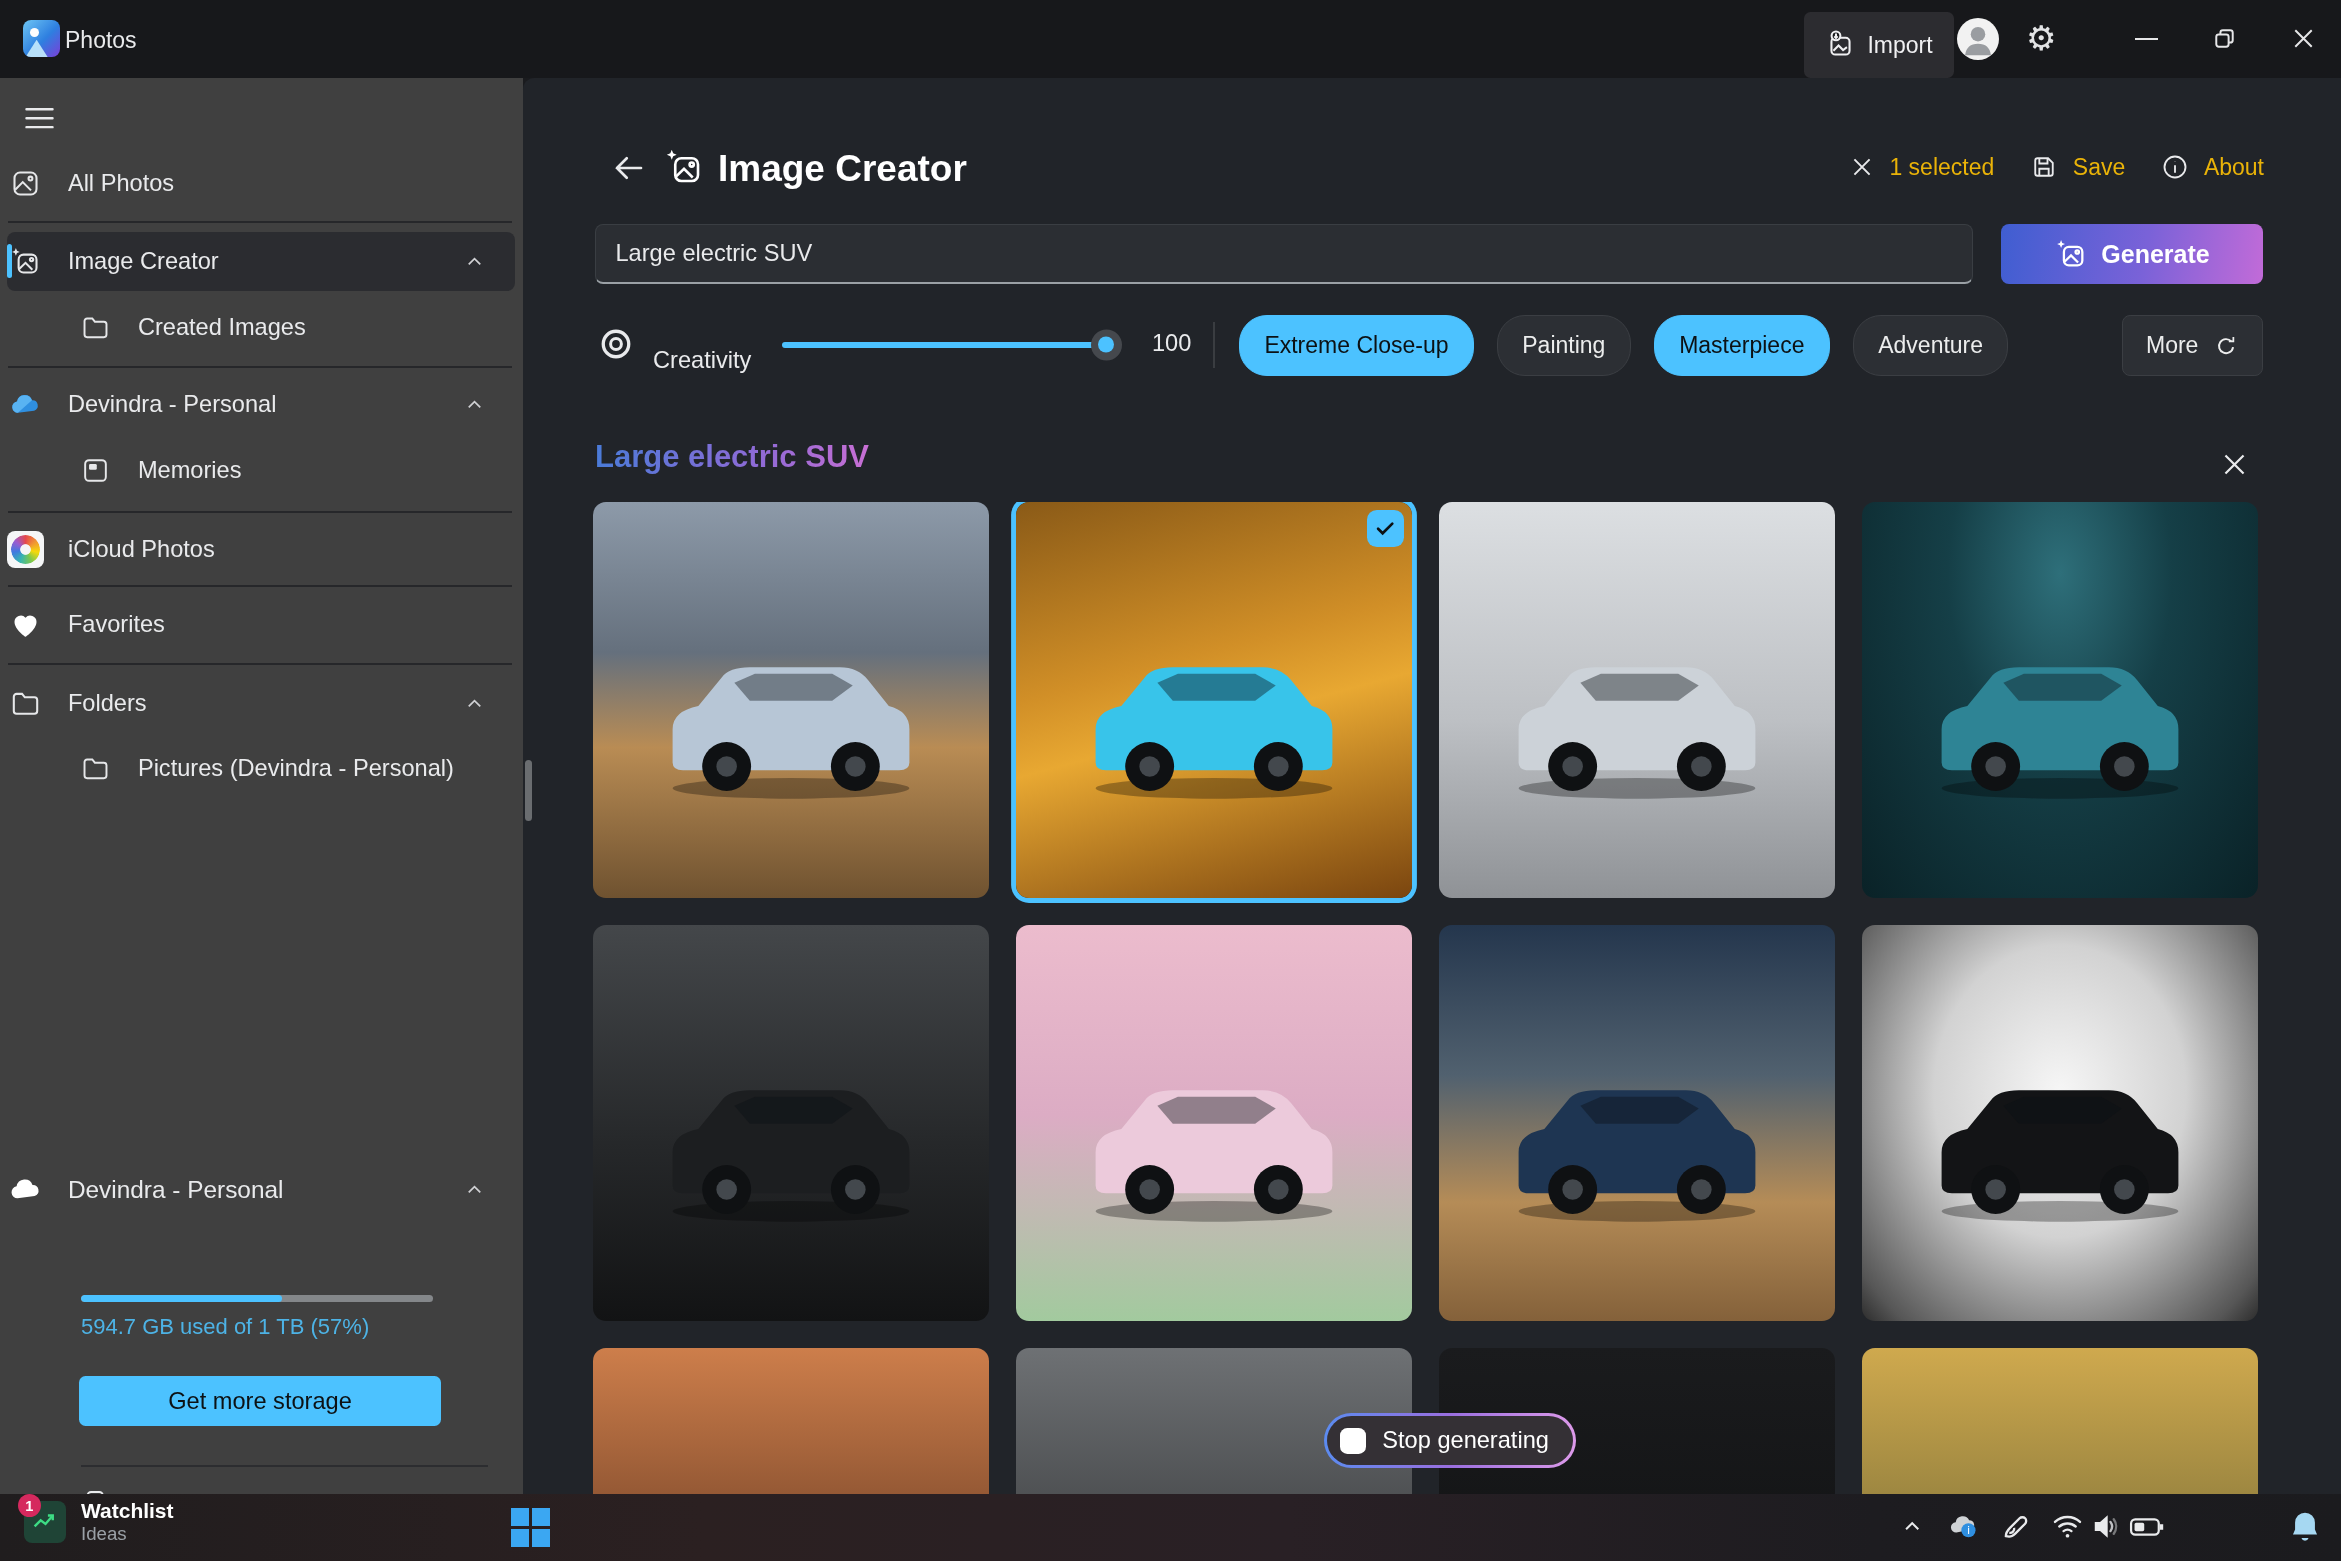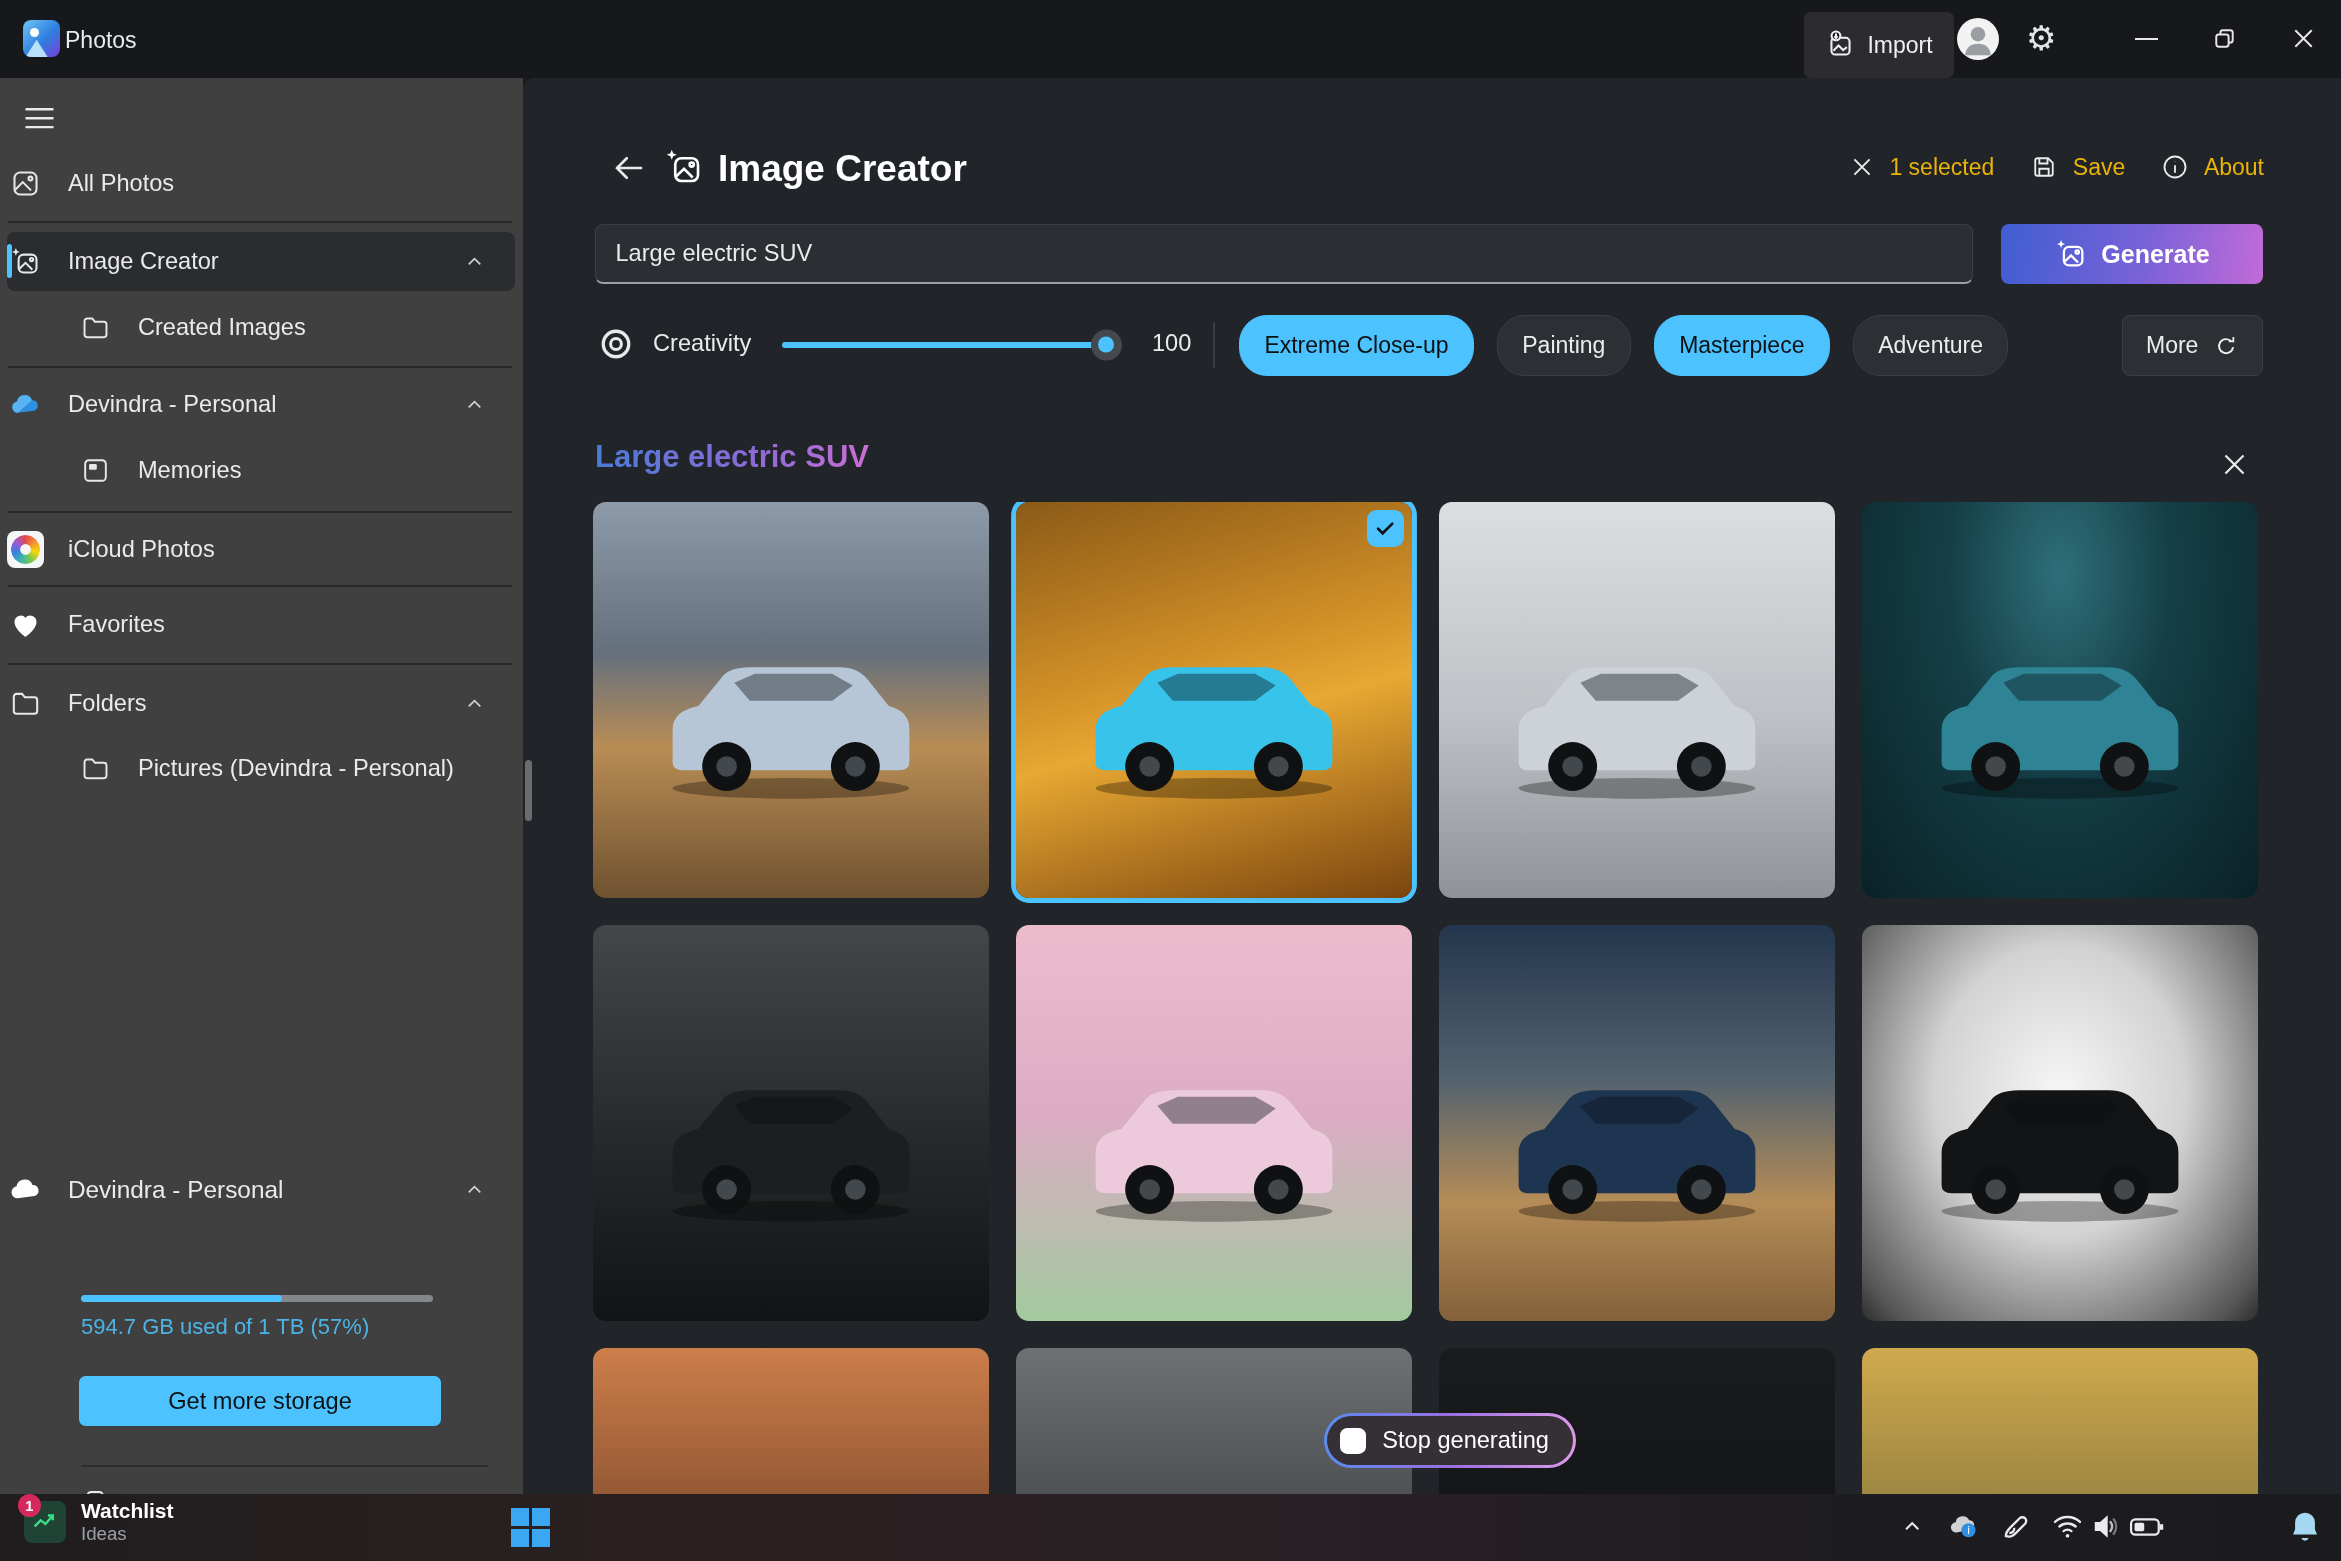--- a/index.html
+++ b/index.html
@@ -344,21 +344,21 @@
       <span>Generate</span>
     </div>
 
     <div class="abs" style="left:0;top:237px;width:1819px;height:59px;">
       <div class="abs" style="left:75px;top:11.4px;">
         <svg width="36" height="36" viewBox="0 0 24 24" fill="none" stroke="#e9eaec">
             <circle cx="12" cy="12" r="8.5" stroke-width="2.2"></circle>
             <circle cx="12" cy="12" r="3.6" stroke-width="2"></circle>
           </svg>
       </div>
-      <div class="abs txt" style="left:130px;top:15px;font-size:23.6px;">Creativity</div>
+      <div class="abs txt" style="left:130px;top:32px;font-size:23.6px;">Creativity</div>
       <div class="abs" style="left:259px;top:27px;">
         <div id="slider-track">
             <div id="slider-thumb"></div>
           </div>
       </div>
       <div class="abs txt" style="left:629px;top:14.6px;font-size:23.6px;">100</div>
       <div class="abs" style="left:690px;top:6.5px;width:1.6px;height:46px;background:#3a3d41;"></div>
 
       <div class="abs" style="left:716px;top:0;display:flex;gap:23px;">
         <div class="chip selected">

